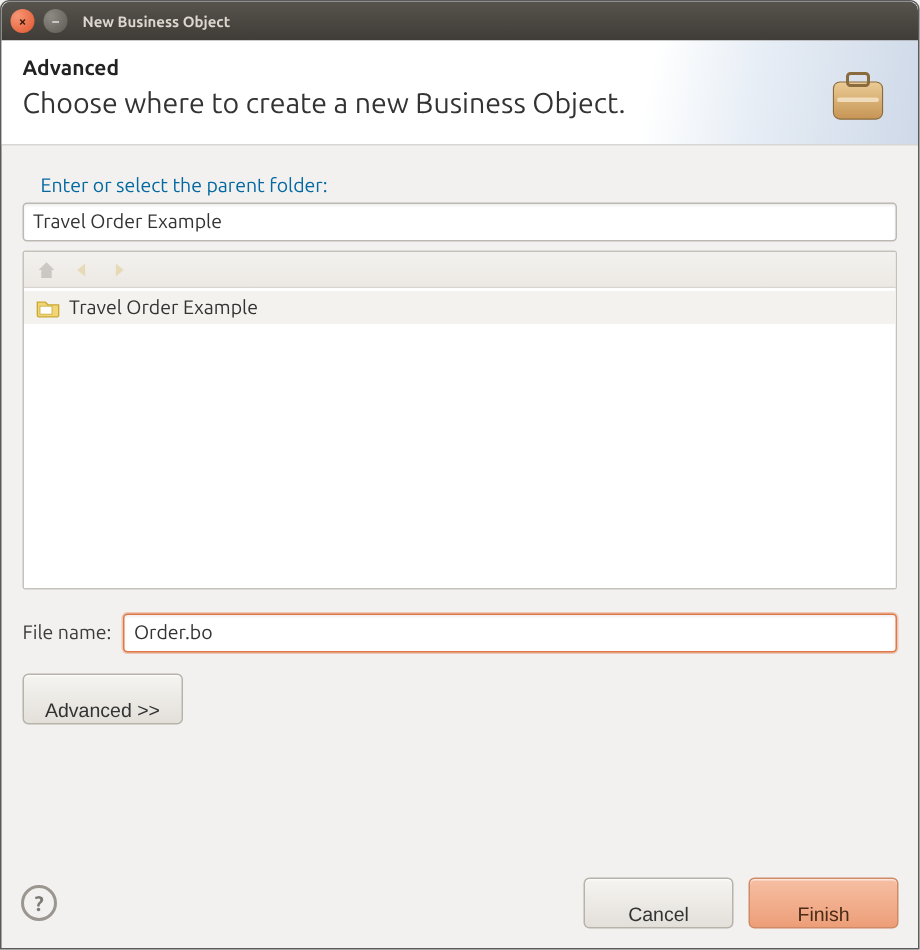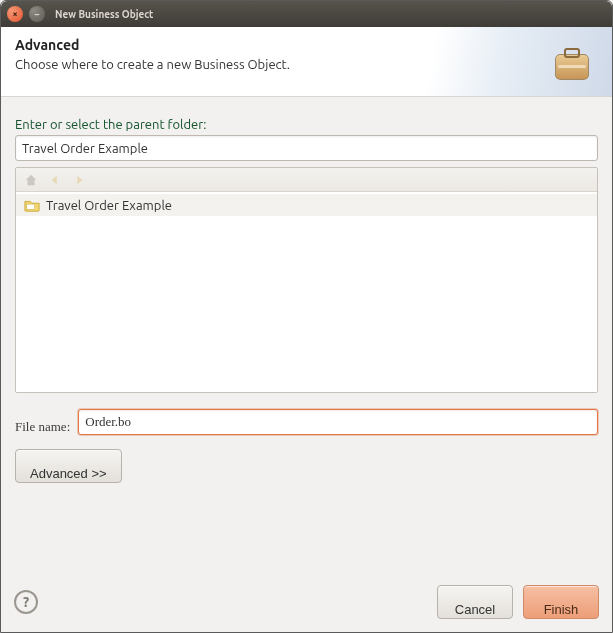--- a/index.html
+++ b/index.html
@@ -37,29 +37,29 @@
   }
   
   .banner {
     background: linear-gradient(100deg, #ffffff 0%, #ffffff 70%, #e6edf5 82%, #cfd9e8 100%);
     padding: 10px 14px 14px 14px;
     border-bottom: 1px solid #d6d6d3;
     position: relative;
     min-height: 70px;
   }
   .banner h1 { margin: 0 0 4px 0; font-size: 14px; font-weight: bold; color: #222; }
-  .banner p  { margin: 0; font-size: 13px; color: #333; }
+  .banner p  { margin: 0; font-size: 19px; color: #333; }
   .banner-icon {
     position: absolute; right: 18px; top: 14px;
   }
   
   .content {
     padding: 14px 14px 10px 14px;
   }
-  .field-label { margin: 6px 0 4px 0; color: #14532d; }
+  .field-label { margin: 6px 0 4px 12px; color: #0369a1; }
   input[type=text] {
     width: 100%;
     height: 26px;
     padding: 2px 6px;
     font-size: 13px;
     font-family: inherit;
     background: #fff;
     border: 1px solid #bdb8b1;
     border-radius: 3px;
     color: #333;
@@ -97,23 +97,22 @@
     padding: 0 8px;
     gap: 6px;
     background: #f4f2ef;
     border-bottom: 1px solid #f4f2ef;
     cursor: default;
   }
   .folder-icn { display:flex; align-items:center; }
   .tree-row span { color: #333; }
   
   .filename-row {
-    display: flex; align-items: flex-end; gap: 8px;
+    display: flex; align-items: center; gap: 8px;
     margin-top: 16px;
-    font-family: Liberation Serif, serif;
   }
   .filename-row label { white-space: nowrap; }
   .filename-row input { flex: 1; }
   
   .btn {
     height: 28px;
     padding: 16px 14px;
     font-size: 13px;
     font-family: Liberation Sans, sans-serif;
     border: 1px solid #b7b2aa;
@@ -138,21 +137,21 @@
     align-items: center;
   }
   .help-btn {
     width: 24px; height: 24px; border-radius: 50%;
     border: 2px solid #9b968f;
     display: flex; align-items: center; justify-content: center;
     color: #7e7a73; font-weight: bold; font-size: 14px;
     background: transparent; cursor: pointer;
   }
   .footer-spacer { flex: 1; }
-  .footer .btn { width: 76px; text-align: center; margin-left: 10px; }
+  .footer .btn { width: 100px; text-align: center; margin-left: 10px; }
 </style>
 </head>
 <body>
 
 <div class="titlebar">
   <div class="tb-btn tb-close">×</div>
   <div class="tb-btn tb-min">–</div>
   <div class="titlebar-text">New Business Object</div>
 </div>
 

